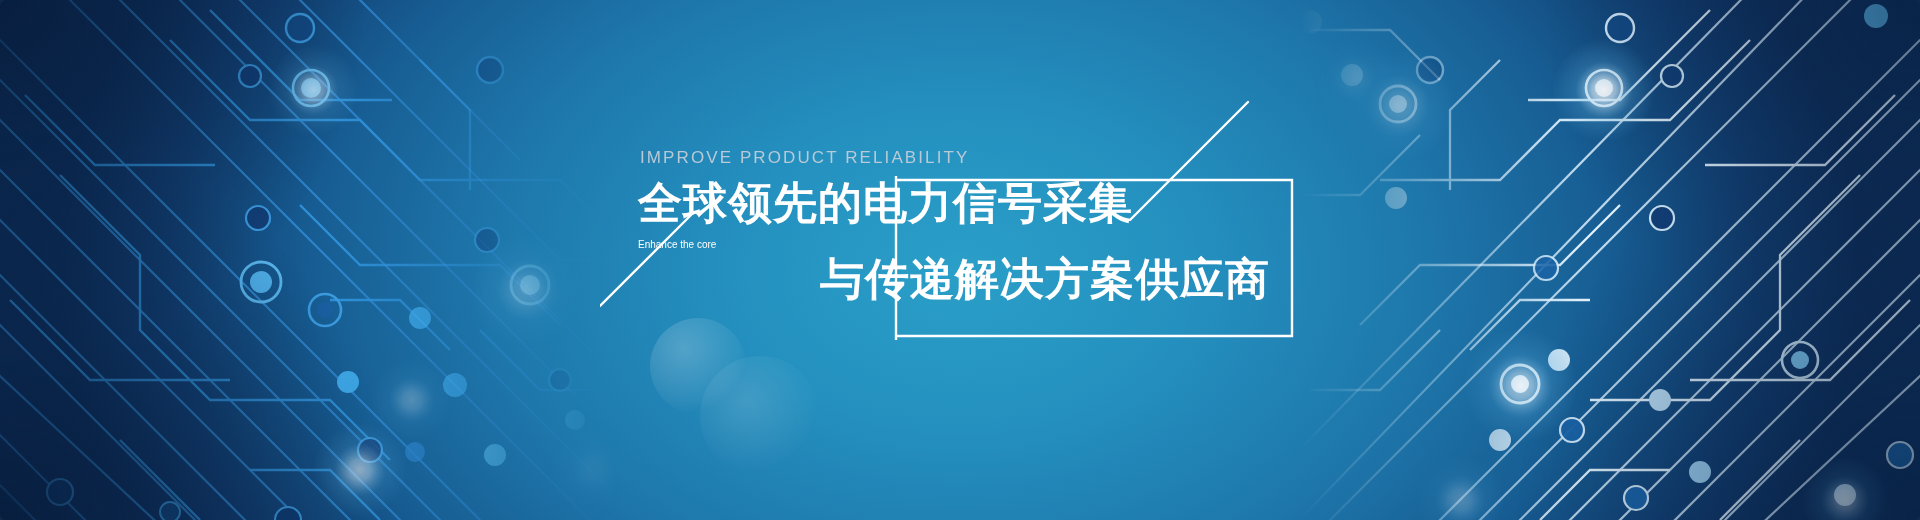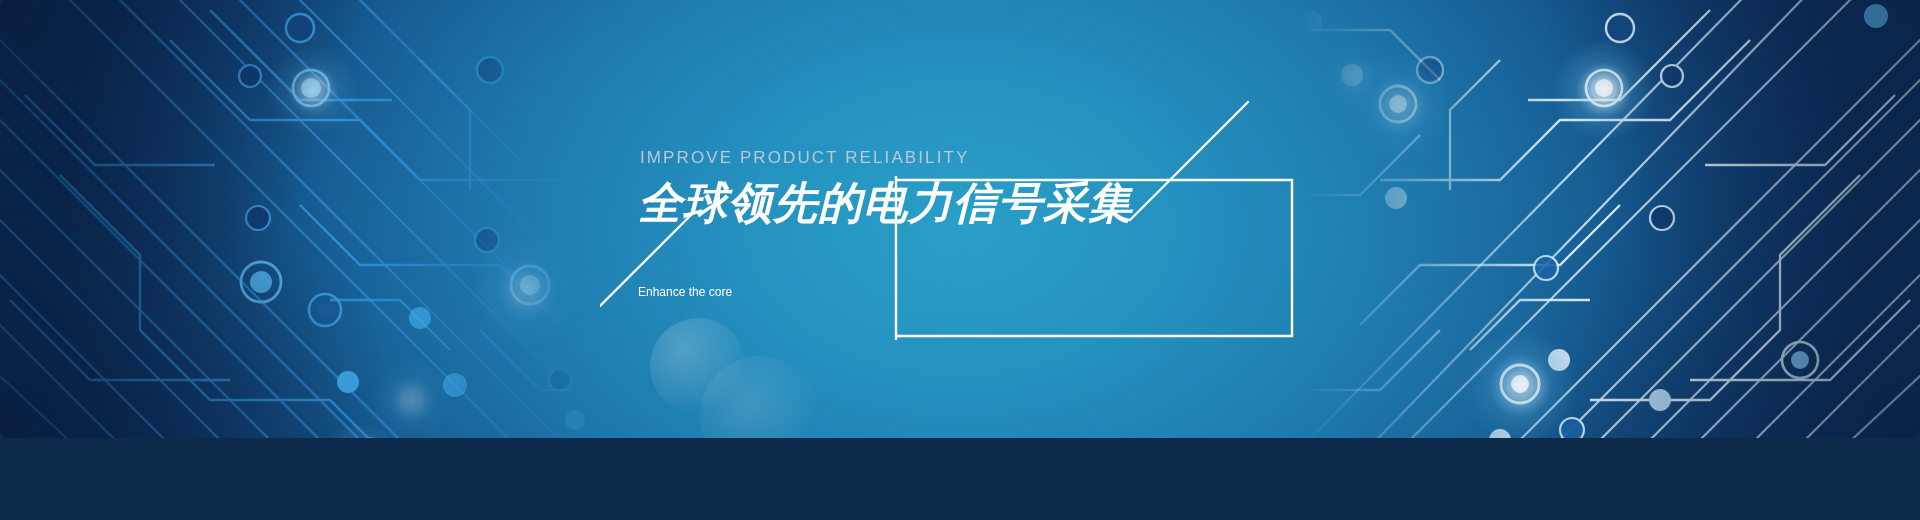--- a/index.html
+++ b/index.html
@@ -1,21 +1,21 @@
 <!DOCTYPE html>
 <html><head>
 <meta charset="utf-8">
 <style>
   html,body{margin:0;padding:0;background:#0d2a4a;}
   *{box-sizing:border-box;}
 
   .banner{
     position:relative;
     width:1920px;
-    height:438px;
+    height:520px;
     overflow:hidden;
     font-family:"Liberation Sans","DejaVu Sans",sans-serif;
     background:
       radial-gradient(ellipse 900px 620px at 50% 52%, #2a9fc8 0%, #2490bf 26%, #1e77ab 52%, #175d93 72%, #123f72 88%, #0e2f5c 100%),
       linear-gradient(90deg,#0c2749 0%, #123f72 18%, #1d7aad 40%, #2a9fc8 50%, #1d7aad 60%, #123f72 82%, #0c2749 100%);
     border-radius: 6px;
   }
 
   
   .vignette{
@@ -42,43 +42,41 @@
     font-size:17px;
     letter-spacing:2.1px;
     color:#b9c9d6;
     font-weight:400;
     margin:0 0 8px 2px;
     white-space:nowrap;
   }
   .headline{
     position:relative;
     margin:0;
-    font-style:italic;
   }
   .hl-line{
     font-size:44px;
     line-height:54px;
     font-weight:700;
     color:#ffffff;
     letter-spacing:1px;
     white-space:nowrap;
   }
   .hl-line-1{margin-left:0px;}
   .hl-line-2{margin-left:182px;margin-top:22px;}
 
   .subtitle{
     position:absolute;
     left:0px;
     top:84px;
     width:168px;
-    font-size:12px;
+    font-size:10px;
     line-height:26px;
     color:#ffffff;
     font-weight:400;
-    margin-top:47px;
   }
 
   
   .deco{position:absolute;left:600px;top:100px;width:760px;height:260px;pointer-events:none;}
 
   .glow{position:absolute;border-radius:50%;pointer-events:none;}
 </style>
 </head>
 <body>
 
@@ -268,20 +266,21 @@
 
     <line x1="296" y1="76" x2="296" y2="240" stroke="#ffffff" stroke-width="2.4"></line>
   </svg>
 
   <div class="copy">
 
     <p class="eyebrow">IMPROVE PRODUCT RELIABILITY</p>
 
     <div class="headline">
       <div class="hl-line hl-line-1">全球领先的电力信号采集</div>
+      <div class="hl-line hl-line-2">与传递解决方案供应商</div>
     </div>
 
     <div class="subtitle">
       <div>Enhance the core</div>
     </div>
 
   </div>
 
 </div>
 

